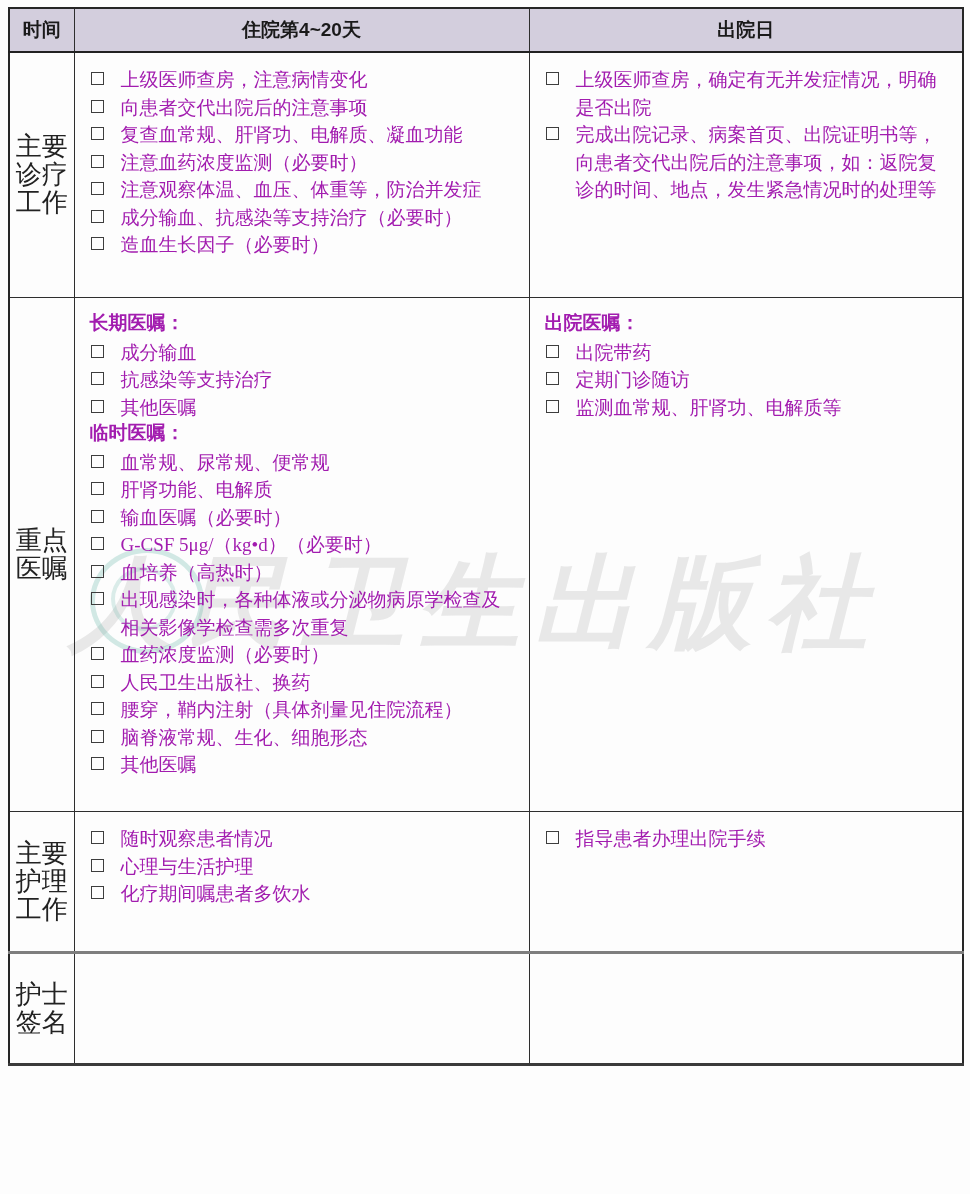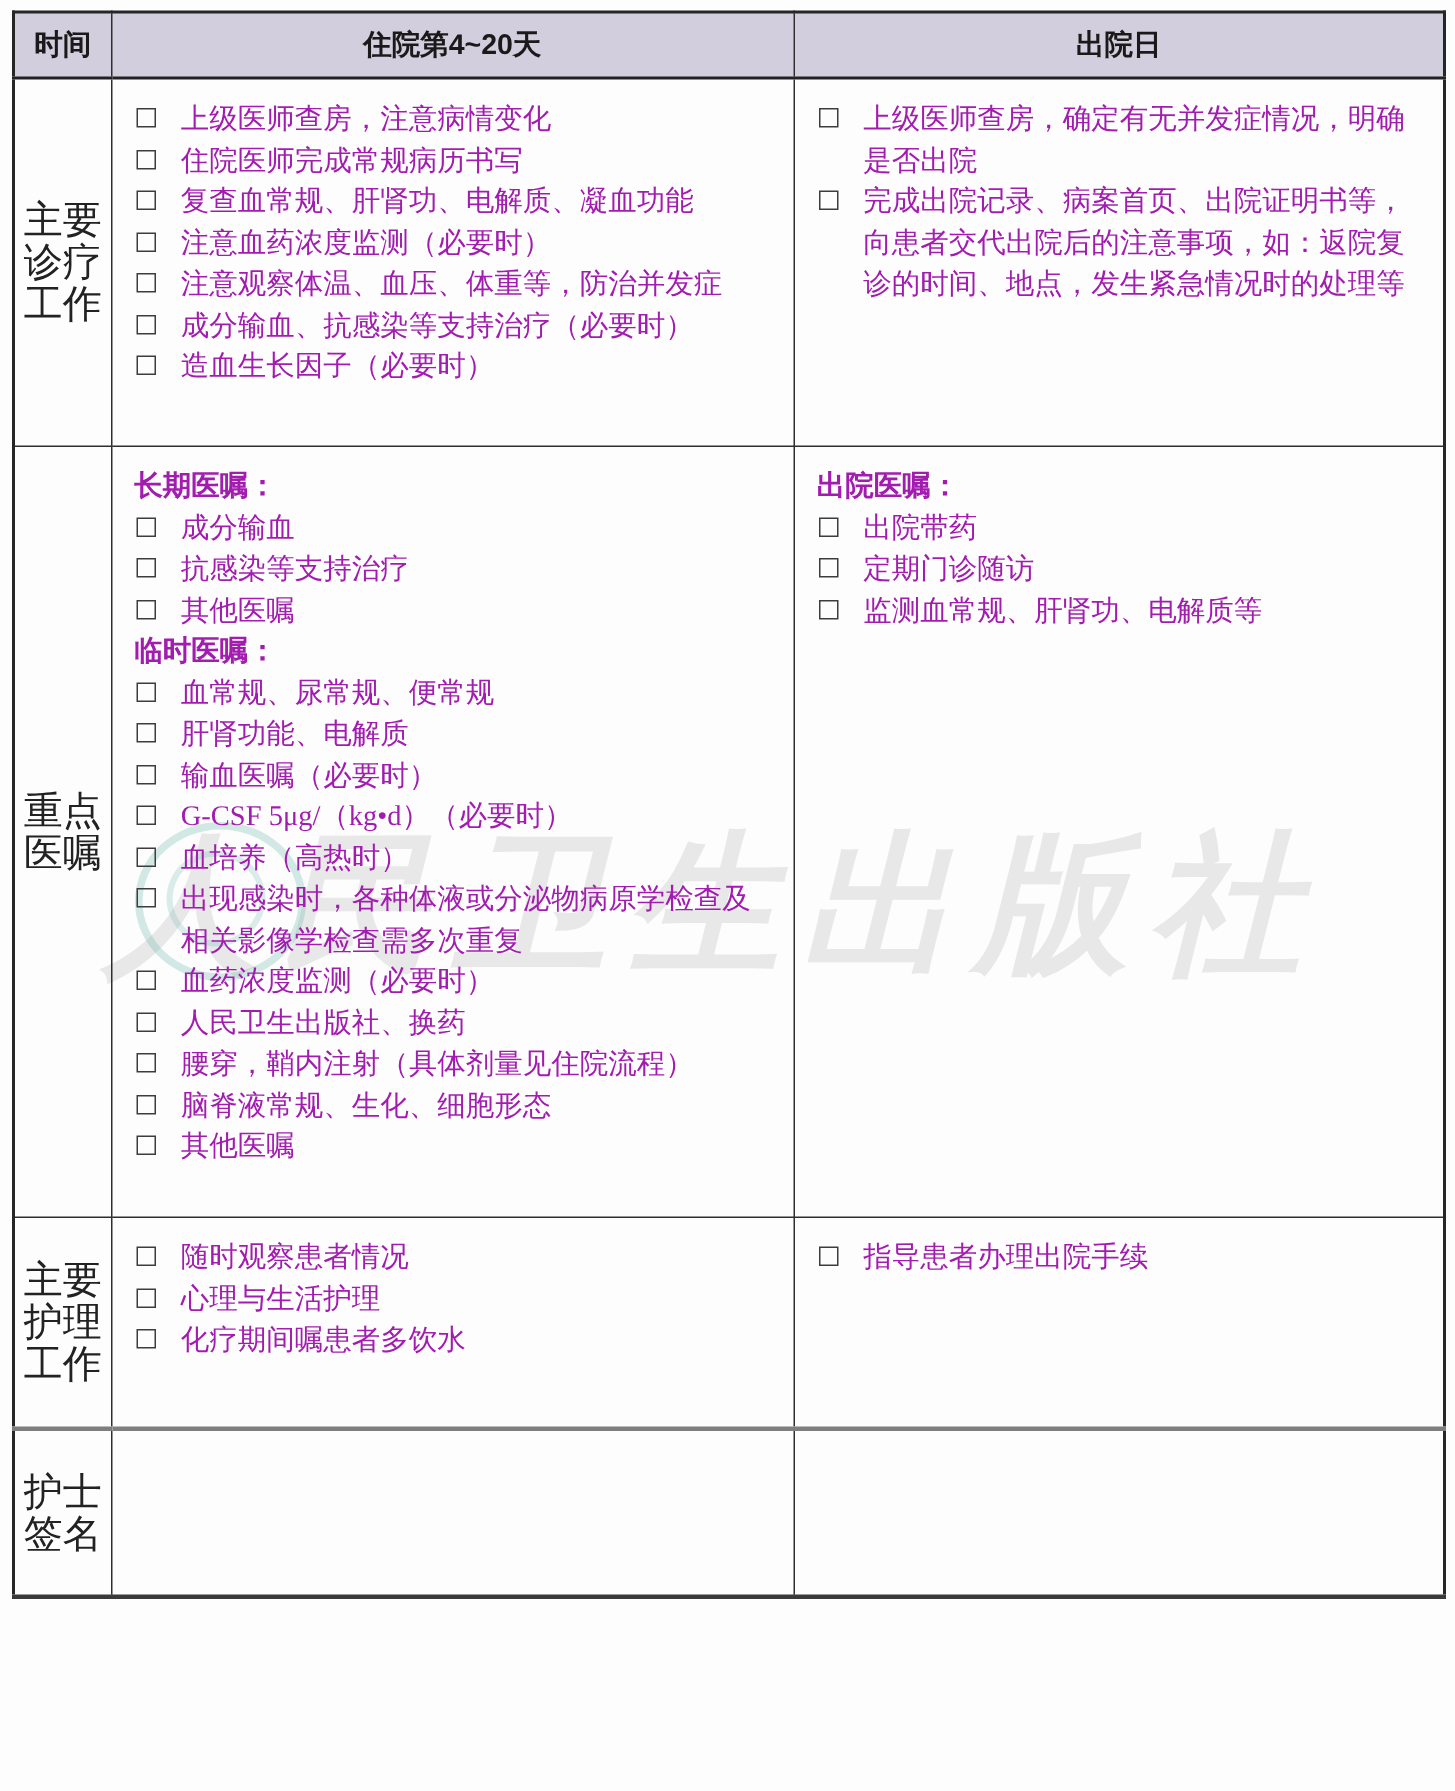--- a/index.html
+++ b/index.html
@@ -68,21 +68,21 @@
     position:relative;
   }
   li.chk { padding-left:31px; }
   .cb {
     display:inline-block; width:13px; height:13px;
     border:1.6px solid #3d3d3d; background:transparent;
     box-sizing:border-box;
   }
   li.chk .cb { position:absolute; left:1px; top:6px; }
   li.head {
-    font-family:Liberation Serif, serif;
+    font-family:Liberation Mono, monospace;
     font-weight:bold; color:#111;
   }
   li.two .cb { margin-right:5px; vertical-align:-1px; }
   li.two .gap { margin-right:26px; }
   li.plain { }
 
   
   tr.r0 td { height:225px; }
   tr.r1 td { height:494px; }
   tr.r2 td { height:120px; }
@@ -113,21 +113,21 @@
       </tr>
     </thead>
     <tbody>
         <tr class="r0">
           <td class="label">主要
 诊疗
 工作</td>
           <td class="content">
             <ul class="items">
               <li class="chk"><span class="cb"></span><span>上级医师查房，注意病情变化</span></li>
-              <li class="chk"><span class="cb"></span><span>住院医师完成常规病历书写</span></li>
+              <li class="chk"><span class="cb"></span><span>向患者交代出院后的注意事项</span></li>
               <li class="chk"><span class="cb"></span><span>复查血常规、肝肾功、电解质、凝血功能</span></li>
               <li class="chk"><span class="cb"></span><span>注意血药浓度监测（必要时）</span></li>
               <li class="chk"><span class="cb"></span><span>注意观察体温、血压、体重等，防治并发症</span></li>
               <li class="chk"><span class="cb"></span><span>成分输血、抗感染等支持治疗（必要时）</span></li>
               <li class="chk"><span class="cb"></span><span>造血生长因子（必要时）</span></li>
             </ul>
           </td>
           <td class="content">
             <ul class="items">
               <li class="chk"><span class="cb"></span><span>上级医师查房，确定有无并发症情况，明确是否出院</span></li>

